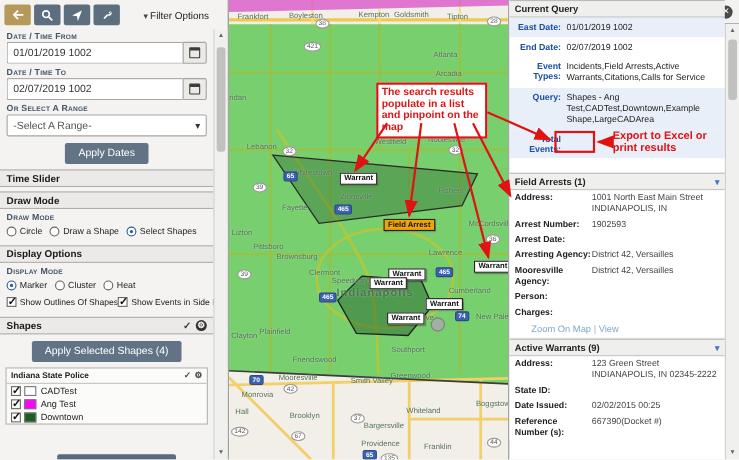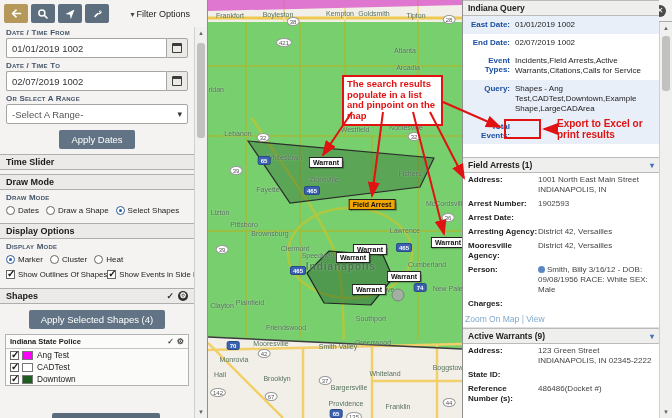--- a/index.html
+++ b/index.html
@@ -85,21 +85,21 @@
   .xicons{display:inline-flex;gap:3px;margin-left:3px;vertical-align:middle;}
   .xl{width:8px;height:10px;background:#1f5fa0;display:inline-block;position:relative;}
   .xl::after{content:"";position:absolute;left:2px;top:3px;width:4px;height:4px;background:#fff;}
   .pr{width:10px;height:9px;display:inline-block;position:relative;border-bottom:4px solid #1f5fa0;}
   .pr::after{content:"";position:absolute;left:2px;top:0;width:6px;height:4px;background:#1f5fa0;}
   .gap{height:13px;background:#fff;}
   .drow{display:flex;padding:2px 5px;background:#fff;}
   .dlabel{width:70px;flex:none;font-size:8px;font-weight:bold;color:#222;line-height:1.25;}
   .dval{flex:1;font-size:8px;color:#444;line-height:1.25;}
   .person{display:inline-block;width:7px;height:7px;border-radius:50%;background:#5b87c5;margin-right:2px;position:relative;top:1px;}
-  .links-row{padding:3px 2px;font-size:8.5px;border-bottom:1px solid #e0e0e0;background:#fff;}
+  .links-row{padding:3px 20px;font-size:8.5px;border-bottom:1px solid #e0e0e0;background:#fff;}
   .link{color:#7fa8cc;}
   .lsep{color:#9bb6cc;}
   .rp-scroll{right:0;top:22px;}
   .rp-scroll .thumb{top:14px;height:55px;}
 </style>
 </head>
 <body>
 
 <div class="app">
 
@@ -278,21 +278,21 @@
           <span>Time Slider</span>
         </div>
 
       <div class="sec-bar">
           <span>Draw Mode</span>
         </div>
       <div class="lp-label">Draw Mode</div>
       <div class="opt-row">
           <span class="opt">
             <span class="radio"></span>
-            <span>Dates</span>
+            <span>Circle</span>
           </span>
           <span class="opt">
             <span class="radio"></span>
             <span>Draw a Shape</span>
           </span>
           <span class="opt">
             <span class="radio sel2"></span>
             <span>Select Shapes</span>
           </span>
         </div>
@@ -339,27 +339,27 @@
         <div class="group-hd">
           <span>Indiana State Police</span>
           <span class="bar-icons">
             <span>✓</span>
             <span>⚙</span>
           </span>
         </div>
         <div id="shape-list">
             <div class="shape-row">
               <span class="cb checked"></span>
-              <span class="swatch" style="background: rgb(255, 0, 255);"></span>
-              <span class="slabel">Ang Test</span>
+              <span class="swatch" style="background: rgb(255, 255, 255);"></span>
+              <span class="slabel">CADTest</span>
             </div>
             <div class="shape-row">
               <span class="cb checked"></span>
-              <span class="swatch" style="background: rgb(255, 255, 255);"></span>
-              <span class="slabel">CADTest</span>
+              <span class="swatch" style="background: rgb(255, 0, 255);"></span>
+              <span class="slabel">Ang Test</span>
             </div>
             <div class="shape-row">
               <span class="cb checked"></span>
               <span class="swatch" style="background: rgb(27, 94, 32);"></span>
               <span class="slabel">Downtown</span>
             </div>
           </div>
       </div>
       <div class="partial-btn"></div>
     </div>
@@ -371,21 +371,21 @@
   </div>
 
   <div class="panel-right">
     <div class="ev-header">
       <span class="ev-title">Events</span>
       <span class="ev-count">(10)</span>
       <span class="close-ic">✕</span>
     </div>
     <div class="rp-content">
       <div class="rsec-bar">
-          <span>Indiana Query</span>
+          <span>Current Query</span>
         </div>
       <div id="query-rows">
           <div class="qrow alt">
             <span class="qlabel">East Date:</span>
             <span class="qval"><span>01/01/2019 1002</span></span>
           </div>
           <div class="qrow">
             <span class="qlabel">End Date:</span>
             <span class="qval"><span>02/07/2019 1002</span></span>
           </div>
@@ -421,21 +421,20 @@
           <div class="drow">
             <span class="dlabel">Arresting Agency:</span>
             <span class="dval"><span>District 42, Versailles</span></span>
           </div>
           <div class="drow">
             <span class="dlabel">Mooresville Agency:</span>
             <span class="dval"><span>District 42, Versailles</span></span>
           </div>
           <div class="drow">
             <span class="dlabel">Person:</span>
-            <span class="dval"><span class="person"></span><span>Smith, Billy 3/16/12 - DOB: 09/08/1956 RACE: White SEX: Male</span></span>
           </div>
           <div class="drow">
             <span class="dlabel">Charges:</span>
             <span class="dval"><span></span></span>
           </div>
         </div>
       <div class="links-row" id="fa-links"><span class="link">Zoom On Map</span><span class="lsep"> | </span><span class="link">View</span></div>
       <div class="rsec-bar">
         <span>Active Warrants  (9)</span>
         <span class="tog">▾</span>
@@ -443,22 +442,26 @@
       <div id="aw-rows">
           <div class="drow">
             <span class="dlabel">Address:</span>
             <span class="dval"><span>123 Green Street INDIANAPOLIS, IN 02345-2222</span></span>
           </div>
           <div class="drow">
             <span class="dlabel">State ID:</span>
             <span class="dval"><span></span></span>
           </div>
           <div class="drow">
+            <span class="dlabel">Date Issued:</span>
+            <span class="dval"><span>02/02/2015 00:25</span></span>
+          </div>
+          <div class="drow">
             <span class="dlabel">Reference Number (s):</span>
-            <span class="dval"><span>486486(Docket #)</span></span>
+            <span class="dval"><span>667390(Docket #)</span></span>
           </div>
         </div>
 
     </div>
     <div class="vscroll rp-scroll">
       <span class="arr up">▲</span>
       <span class="thumb"></span>
       <span class="arr down">▼</span>
     </div>
   </div>

